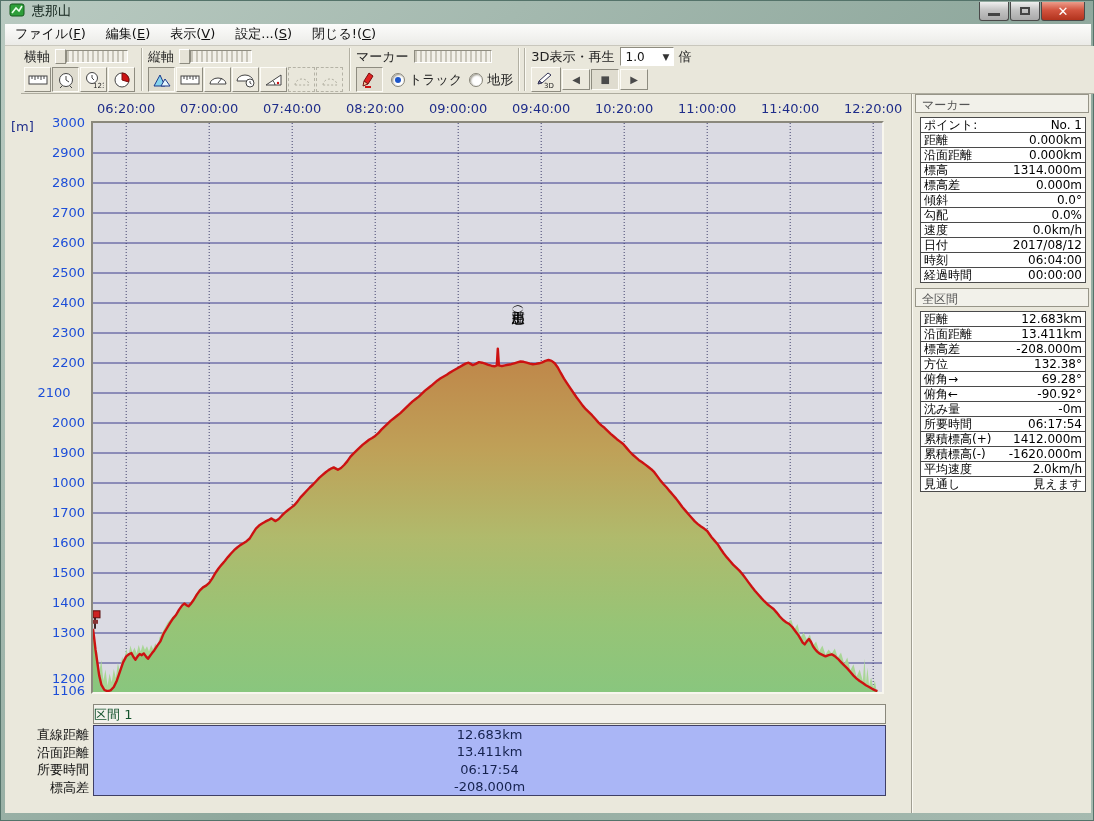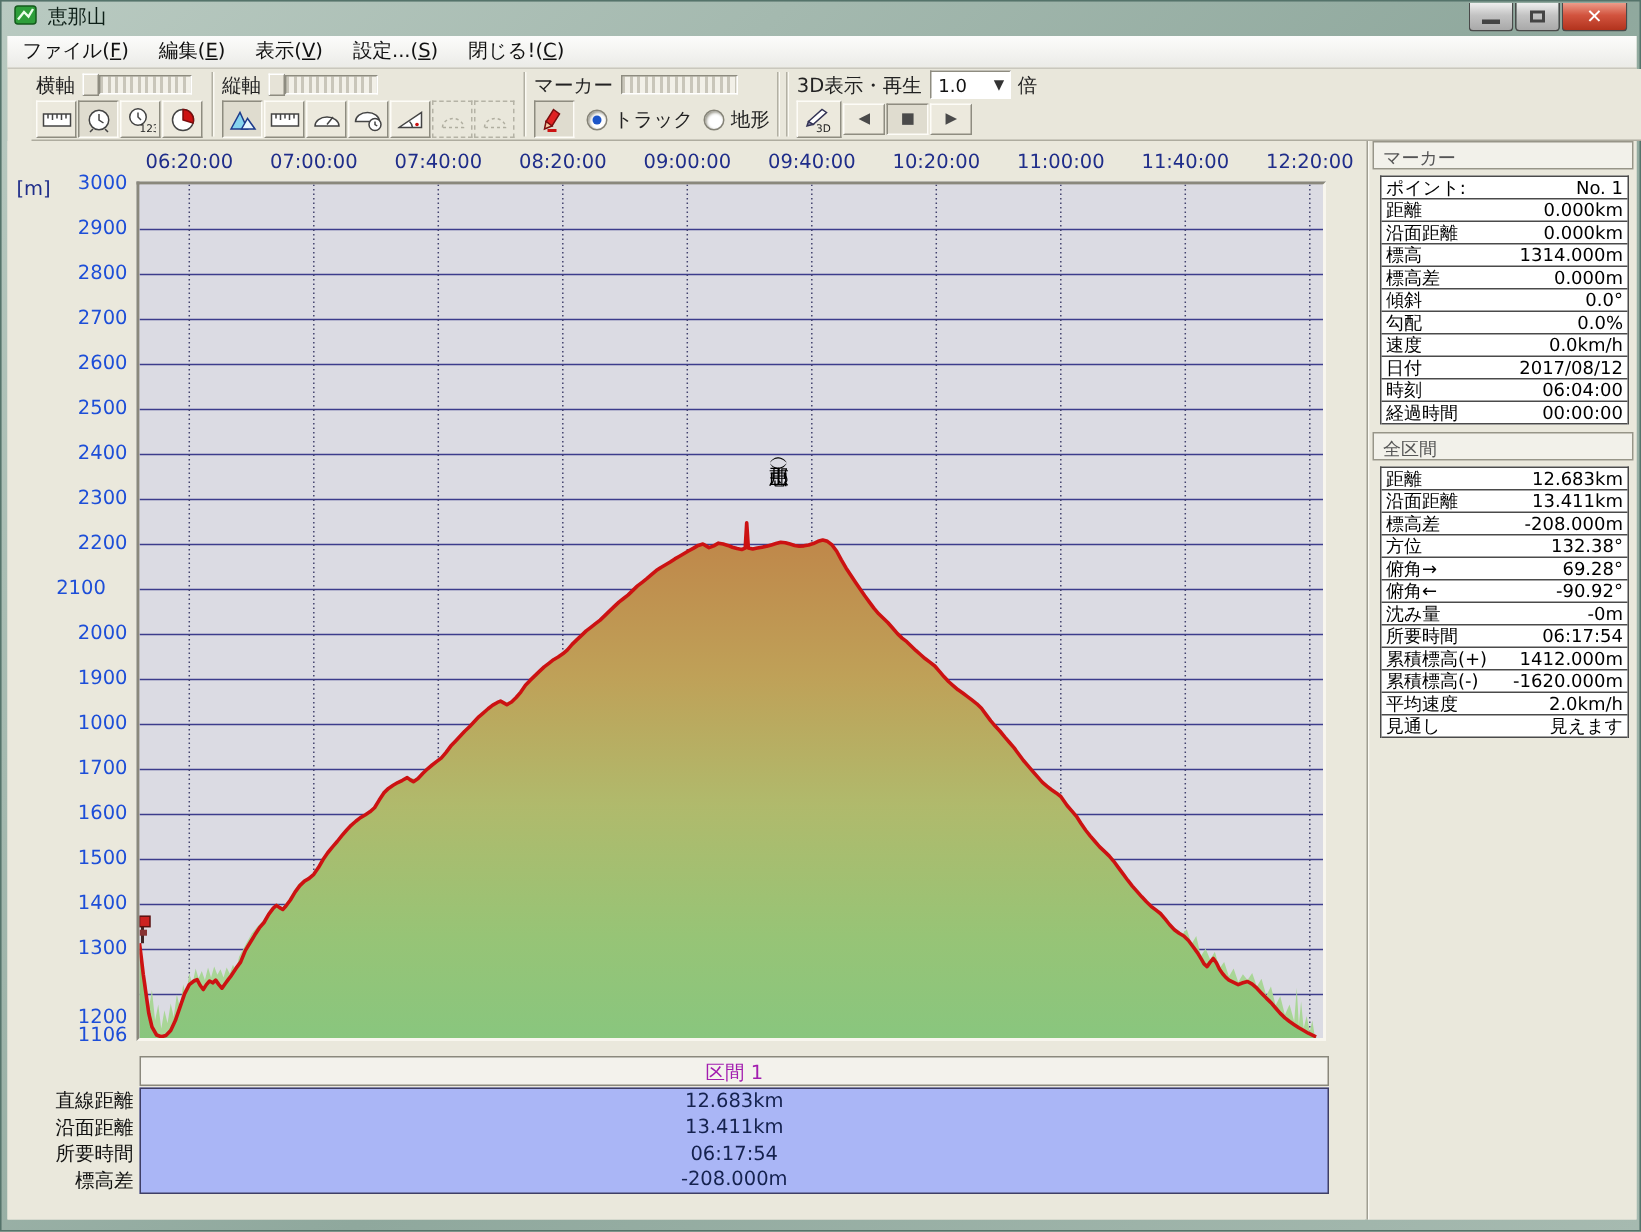--- a/index.html
+++ b/index.html
@@ -52,21 +52,21 @@
   
   .chart-area{position:absolute;left:0;top:70px;width:905px;height:719px;background:#eae8dc;}
   .unit-label{position:absolute;left:6px;top:25px;font-size:13px;color:#1f2d8a;}
   .time-label{position:absolute;top:7px;font-size:13px;color:#1f2d8a;white-space:nowrap;transform:translateX(-50%);}
   .elev-label{position:absolute;left:18px;width:62px;text-align:right;font-size:13px;color:#1d4ed8;}
   .plot-frame{position:absolute;left:86px;top:27px;width:793px;height:573px;box-sizing:border-box;
     border:2px solid;border-color:#8a887c #f8f6ee #f8f6ee #8a887c;background:#dbdbe3;}
   .plot-frame svg{display:block;}
   .summit-label{position:absolute;writing-mode:vertical-rl;font-size:13px;color:#000;letter-spacing:0px;line-height:15px;}
   .section-head{position:absolute;left:88px;top:610px;width:793px;height:20px;box-sizing:border-box;
-    background:#f3f2ec;border:1px solid #8a887c;text-align:center;font-size:13px;color:#a21caf;padding-top:1px;}
+    background:#f3f2ec;border:1px solid #8a887c;text-align:left;font-size:13px;color:#14532d;padding-top:1px;}
   .section-box{position:absolute;left:88px;top:631px;width:793px;height:71px;box-sizing:border-box;
     background:#aab6f6;border:1px solid #3f3f66;text-align:center;font-size:13px;color:#15224e;}
   .section-box div{height:17.4px;line-height:17.4px;}
   .section-labels{position:absolute;left:0px;top:632px;width:84px;text-align:right;font-size:13px;color:#111;}
   .section-labels div{height:17.6px;line-height:17.6px;}
   
   .vdivider{position:absolute;left:906px;top:70px;width:0;height:719px;border-left:1px solid #a09e92;border-right:1px solid #fbfaf3;}
   .rpanel{position:absolute;left:908px;top:70px;width:178px;height:719px;background:#eae8dc;}
   .phead{position:absolute;left:2px;width:174px;height:19px;box-sizing:border-box;background:#f2f1ea;
     border:1px solid #979588;font-size:12px;color:#555;padding:2px 0 0 6px;}

